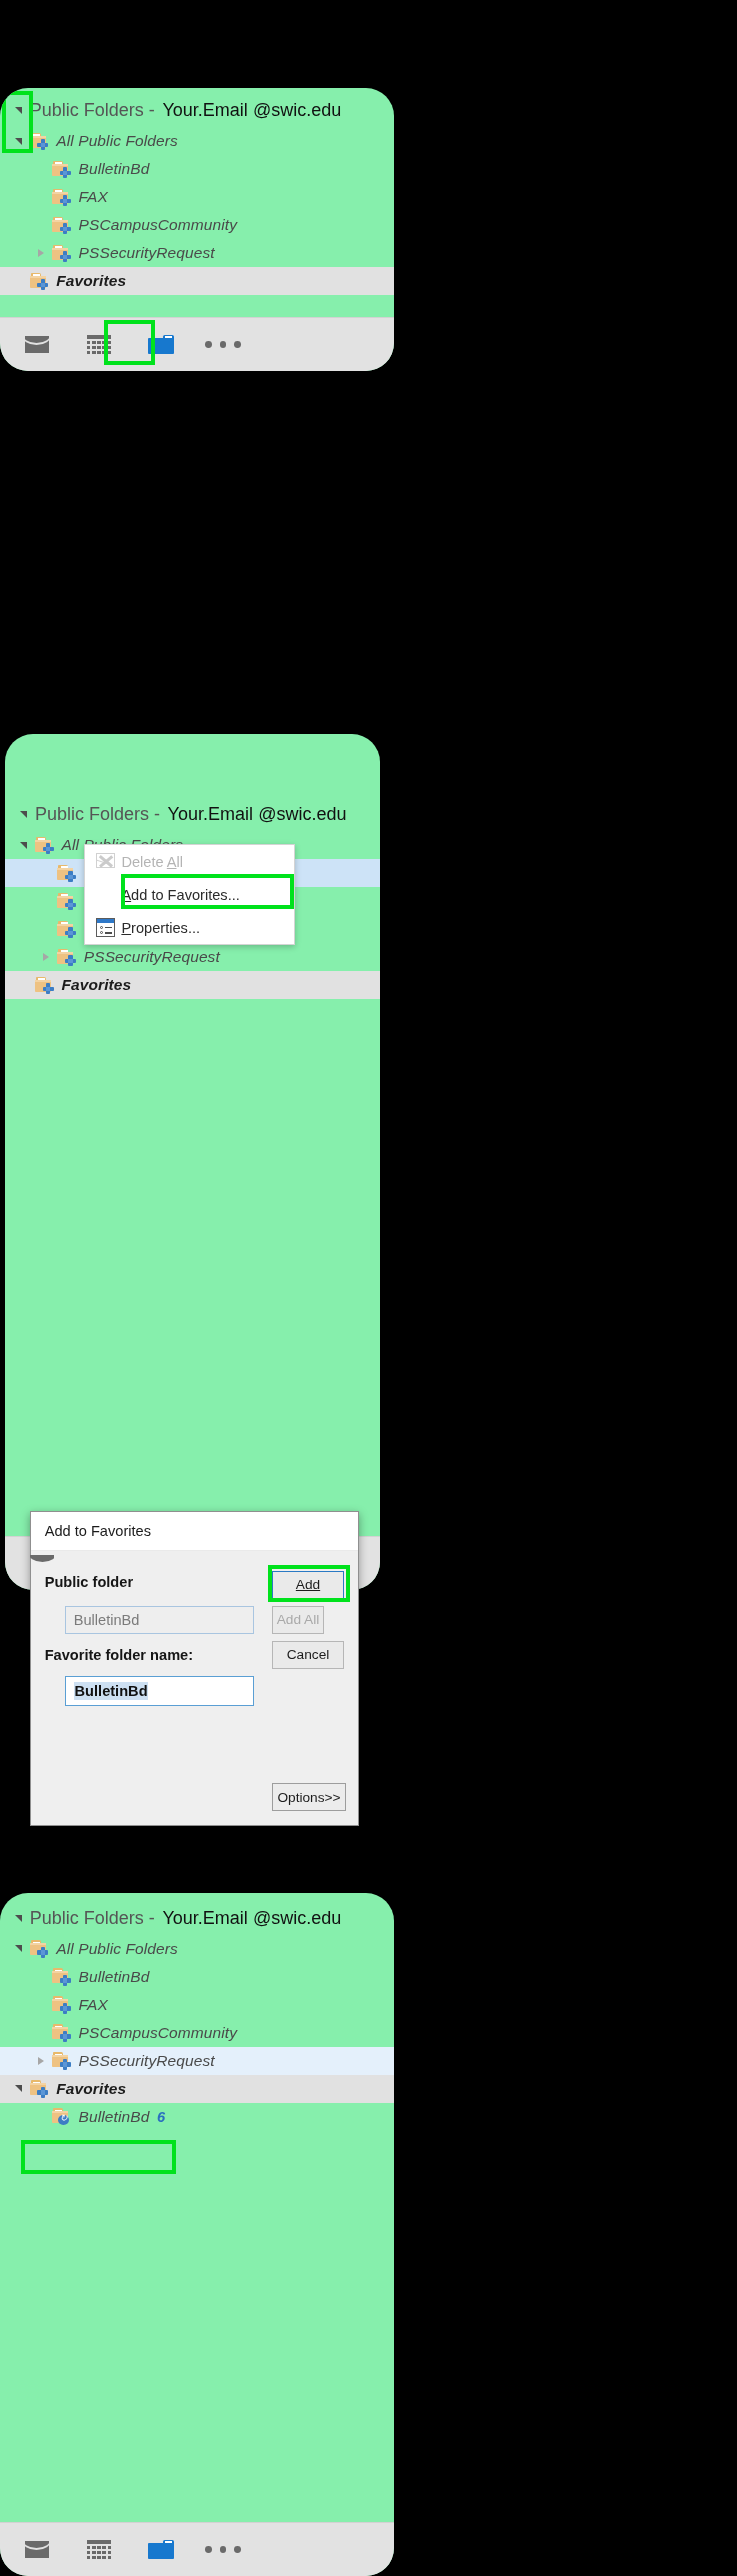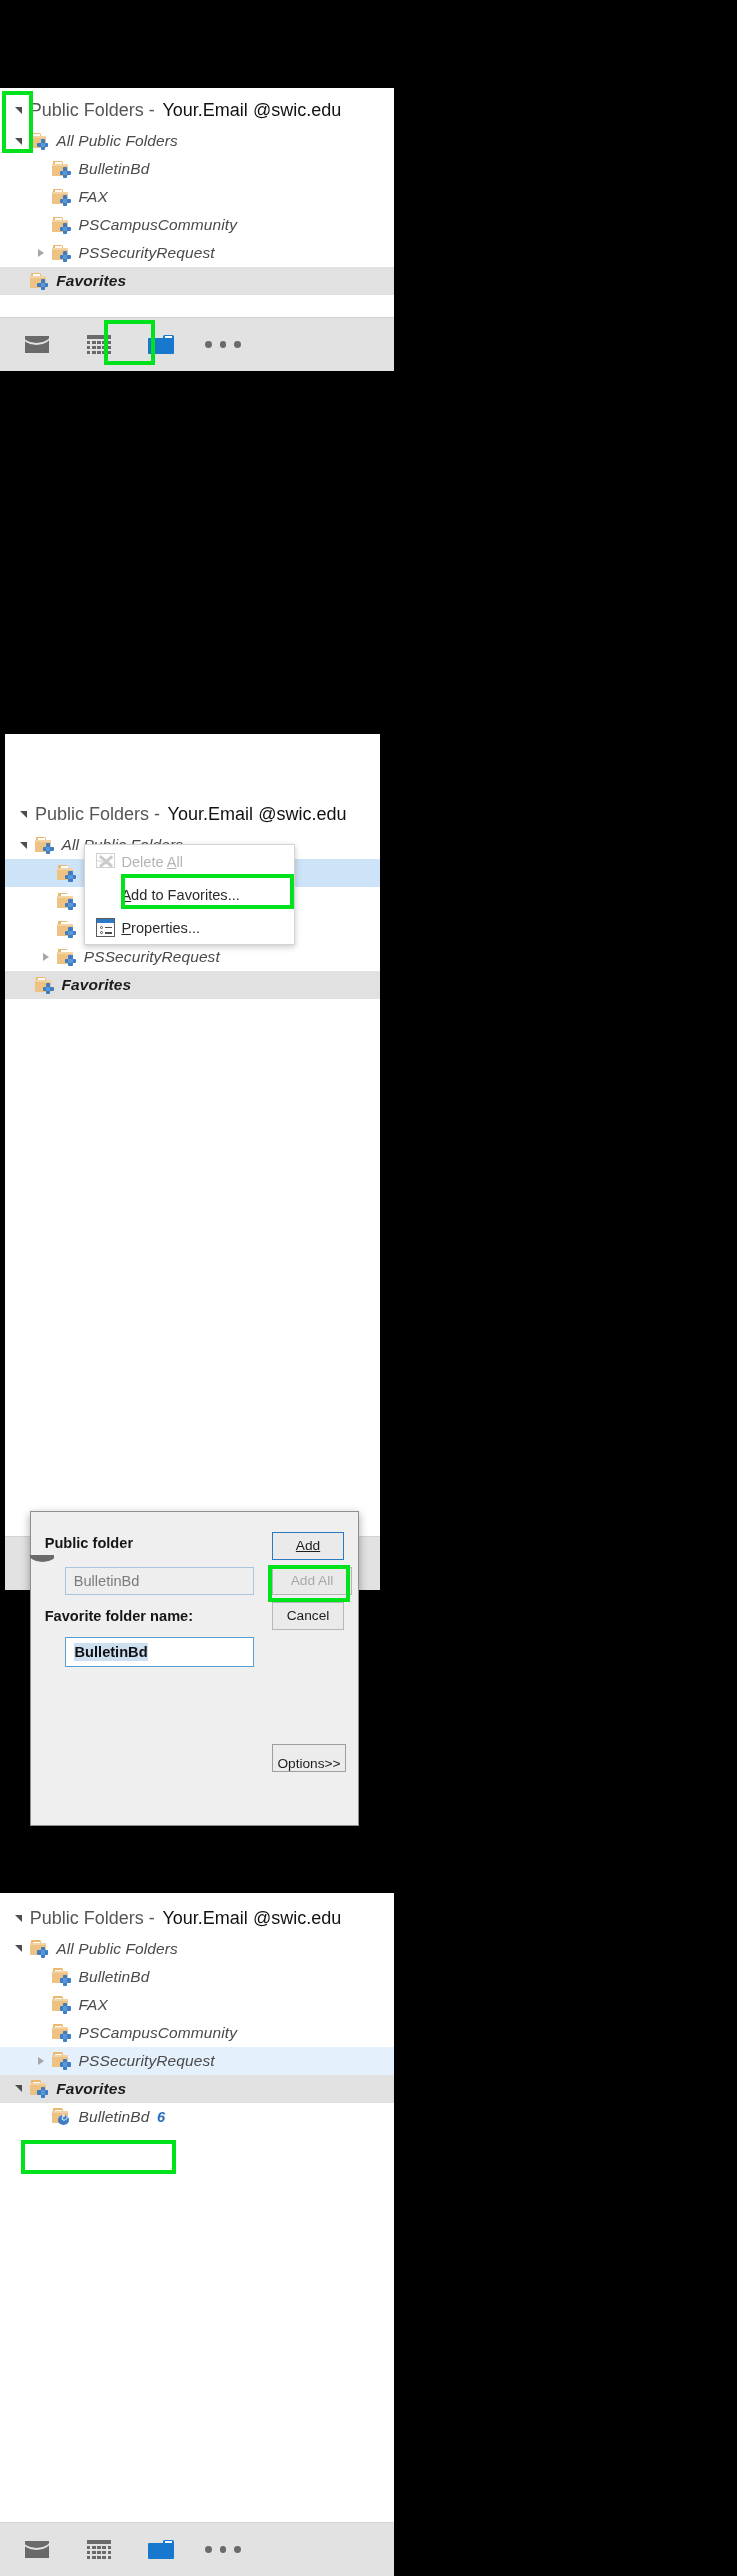--- a/index.html
+++ b/index.html
@@ -7,21 +7,21 @@
   body{
     width:738px; height:2576px;
     font-family:"Liberation Sans", sans-serif;
     -webkit-font-smoothing:antialiased;
     overflow:hidden;
     position:relative;
   }
   .stage{position:absolute; left:0; top:0; width:738px; height:2576px; background:#000;}
 
   
-  .panel{position:absolute; background:#ffffff; overflow:hidden;}
+  .panel{position:absolute; background:#86efac; overflow:hidden;border-radius:28px;}
 
   
   .tree{position:relative;}
   .row{
     position:relative; display:flex; align-items:center;
     height:28px; box-sizing:border-box; white-space:nowrap;font-style:italic;
   }
   .row.sel-gray{background:#e1e1e1;}
   .row.sel-blue{background:#cde3f7;}
   .row.sel-lightblue{background:#e4f0fb;}
@@ -133,21 +133,21 @@
     box-sizing:border-box; display:flex; align-items:center; padding-left:7.7px;
   }
   .ed-input .seltext{background:#cde0f2; color:#111; font-size:14.6px; font-weight:bold; padding:0.9px 0.9px;}
   .btn{
     position:absolute; background:#eaeaea; border:0.9px solid #b6b6b6;
     box-sizing:border-box; display:flex; align-items:center; justify-content:center;
     font-size:13.7px; color:#1d1d1d;
   }
   .btn.default{border:1.7px solid #2a79c4; background:#eaeaea;text-decoration:underline;}
   .btn.disabled{color:#a9a9a9;}
-  .btn.options{border:0.9px solid #9d9d9d; background:#ececec;align-items:flex-end;}
+  .btn.options{border:0.9px solid #9d9d9d; background:#ececec;}
 </style>
 </head>
 <body>
 
 <div class="stage">
 
   <div class="panel" style="left:0; top:88px; width:394px; height:283px;">
     <div class="tree" style="padding-top:6px;">
 
       <div class="hdr-row" style="padding-left:7.7px;">
@@ -485,39 +485,42 @@
             <i></i>
             <i></i>
           </div>
       </div>
     </div>
 
     <div class="hl" style="left:116px; top:140px; width:173px; height:35px;"></div>
   </div>
 
   <div class="dlg" style="left:30px; top:1511px; width:327px; height:313px;">
+    <div class="dlg-title">
+      <span>Add to Favorites</span>
+    </div>
     <div class="dlg-body">
 
       <div class="dlg-label" style="left:13.7px; top:23px;">Public folder</div>
 
       <div class="ro-input" style="left:34px; top:55px; width:189px; height:28px;">
         <span>BulletinBd</span>
       </div>
 
       <div class="dlg-label" style="left:13.7px; top:96px;">Favorite folder name:</div>
 
       <div class="ed-input" style="left:34px; top:125px; width:189px; height:30px;">
         <span class="seltext">BulletinBd</span>
       </div>
 
       <div class="btn default" style="left:241px; top:20px; width:72px; height:27.5px;">
         <span>Add</span>
       </div>
 
-      <div class="btn disabled" style="left:241px; top:55px; width:80px; height:27.5px;">
+      <div class="btn disabled" style="left:241px; top:55px; width:52px; height:27.5px;">
         <span>Add All</span>
       </div>
 
       <div class="btn" style="left:241px; top:90px; width:72px; height:27.5px;">
         <span>Cancel</span>
       </div>
 
       <div class="btn options" style="left:241px; top:232px; width:74px; height:28px;">
         <span>Options&gt;&gt;</span>
       </div>

